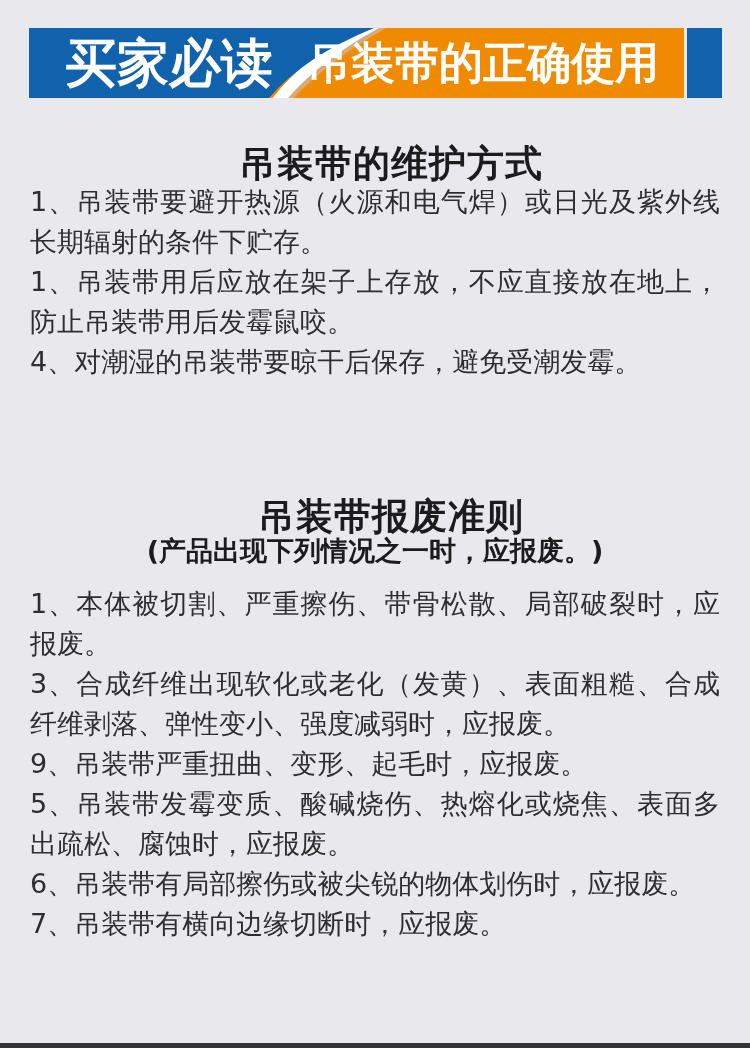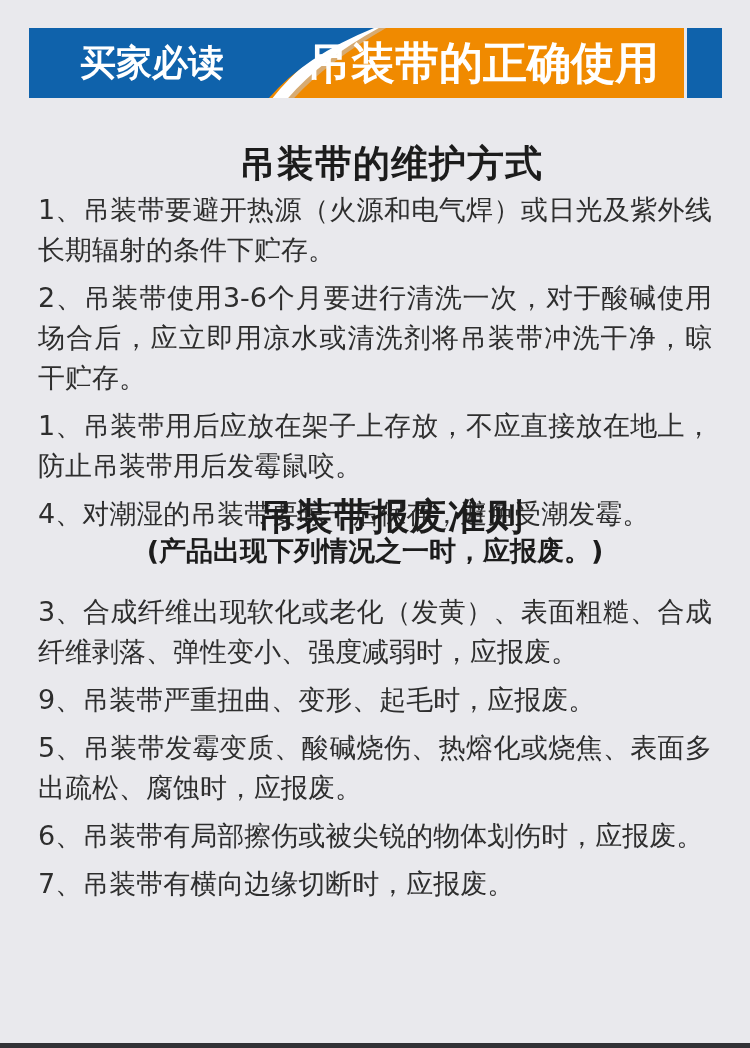--- a/index.html
+++ b/index.html
@@ -14,41 +14,41 @@
   .header{
     position:absolute;left:29px;top:28px;
     width:693px;height:70px;
   }
   .header svg{position:absolute;left:0;top:0;display:block;}
   .h-label{
     position:absolute;top:0;height:70px;line-height:70px;
     text-align:center;color:#ffffff;font-weight:bold;
     white-space:nowrap;
   }
-  .h-left{left:2px;width:202px;font-size:36px;padding-left:20px;}
+  .h-left{left:16px;width:202px;font-size:52px;padding-left:20px;}
   .h-right{left:258px;width:392px;font-size:44px;letter-spacing:0px;}
   
   .sec-title{
     position:absolute;left:0;width:750px;margin:16px;
     text-align:center;font-size:37px;line-height:44px;
     font-weight:bold;color:#1c1c1c;letter-spacing:1px;
   }
   .t1{top:126px;}
   .t2{top:479px;}
   .sub-title{
     position:absolute;left:0;top:531px;width:750px;
     text-align:center;font-size:27px;line-height:40px;
     font-weight:bold;color:#1c1c1c;
   }
   
   .body-list{position:absolute;left:30px;width:690px;}
   .list1{top:182px;}
   .list2{top:584px;}
   .body-list p{
-    margin:8px;font-size:27px;line-height:40px;
+    margin:0;font-size:27px;line-height:40px;
     color:#2e2e2e;text-align:justify;
     letter-spacing:0px;
   }
   
   .bottom-bar{
     position:absolute;left:0;bottom:0;
     width:750px;height:5px;background:#323236;
   }
 </style>
 </head>
@@ -65,30 +65,30 @@
       <rect x="658" y="0" width="35" height="70" fill="#0f62ab"></rect>
     </svg>
     <div class="h-label h-left">买家必读</div>
     <div class="h-label h-right">吊装带的正确使用</div>
   </div>
 
   <h2 class="sec-title t1">吊装带的维护方式</h2>
 
   <div class="body-list list1">
     <p>1、吊装带要避开热源（火源和电气焊）或日光及紫外线长期辐射的条件下贮存。</p>
-    <p>2、吊装带使用3-6个月要进行清洗一次，对于酸碱使用场合后，应立即用凉水或清洗剂将吊装带冲洗干净，晾干贮存。</p>
     <p>1、吊装带用后应放在架子上存放，不应直接放在地上，防止吊装带用后发霉鼠咬。</p>
     <p>4、对潮湿的吊装带要晾干后保存，避免受潮发霉。</p>
   </div>
 
   <h2 class="sec-title t2">吊装带报废准则</h2>
 
   <div class="sub-title">(产品出现下列情况之一时，应报废。)</div>
 
   <div class="body-list list2">
+    <p>1、本体被切割、严重擦伤、带骨松散、局部破裂时，应报废。</p>
     <p>3、合成纤维出现软化或老化（发黄）、表面粗糙、合成纤维剥落、弹性变小、强度减弱时，应报废。</p>
     <p>9、吊装带严重扭曲、变形、起毛时，应报废。</p>
     <p>5、吊装带发霉变质、酸碱烧伤、热熔化或烧焦、表面多出疏松、腐蚀时，应报废。</p>
     <p>6、吊装带有局部擦伤或被尖锐的物体划伤时，应报废。</p>
     <p>7、吊装带有横向边缘切断时，应报废。</p>
   </div>
 
   <div class="bottom-bar"></div>
 
 </div>

